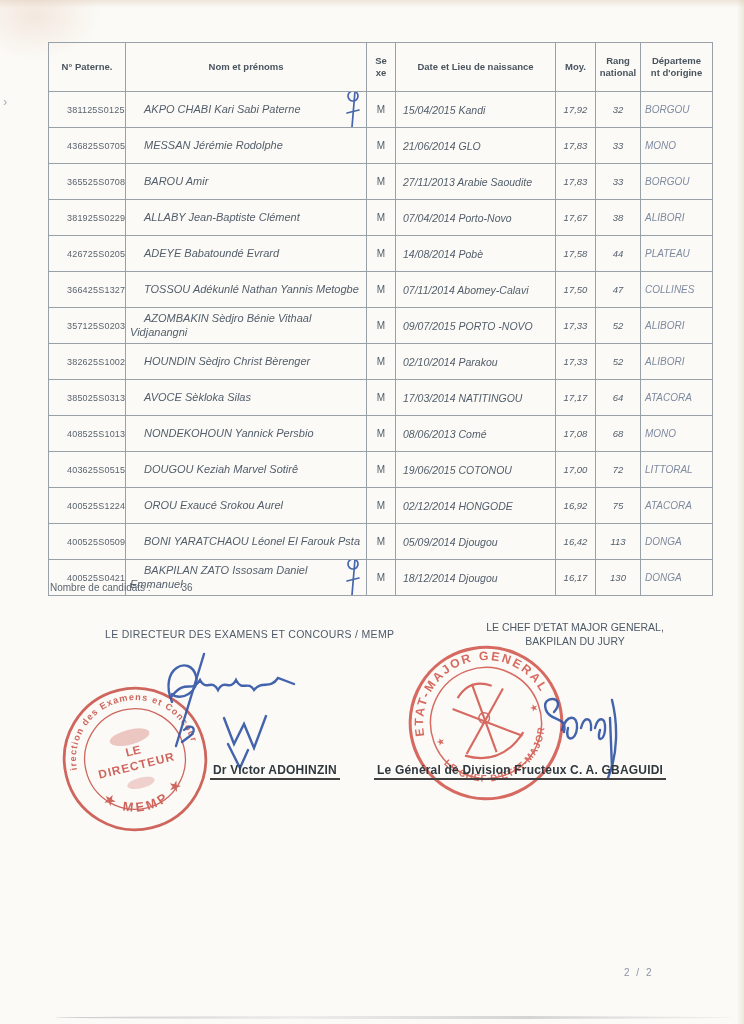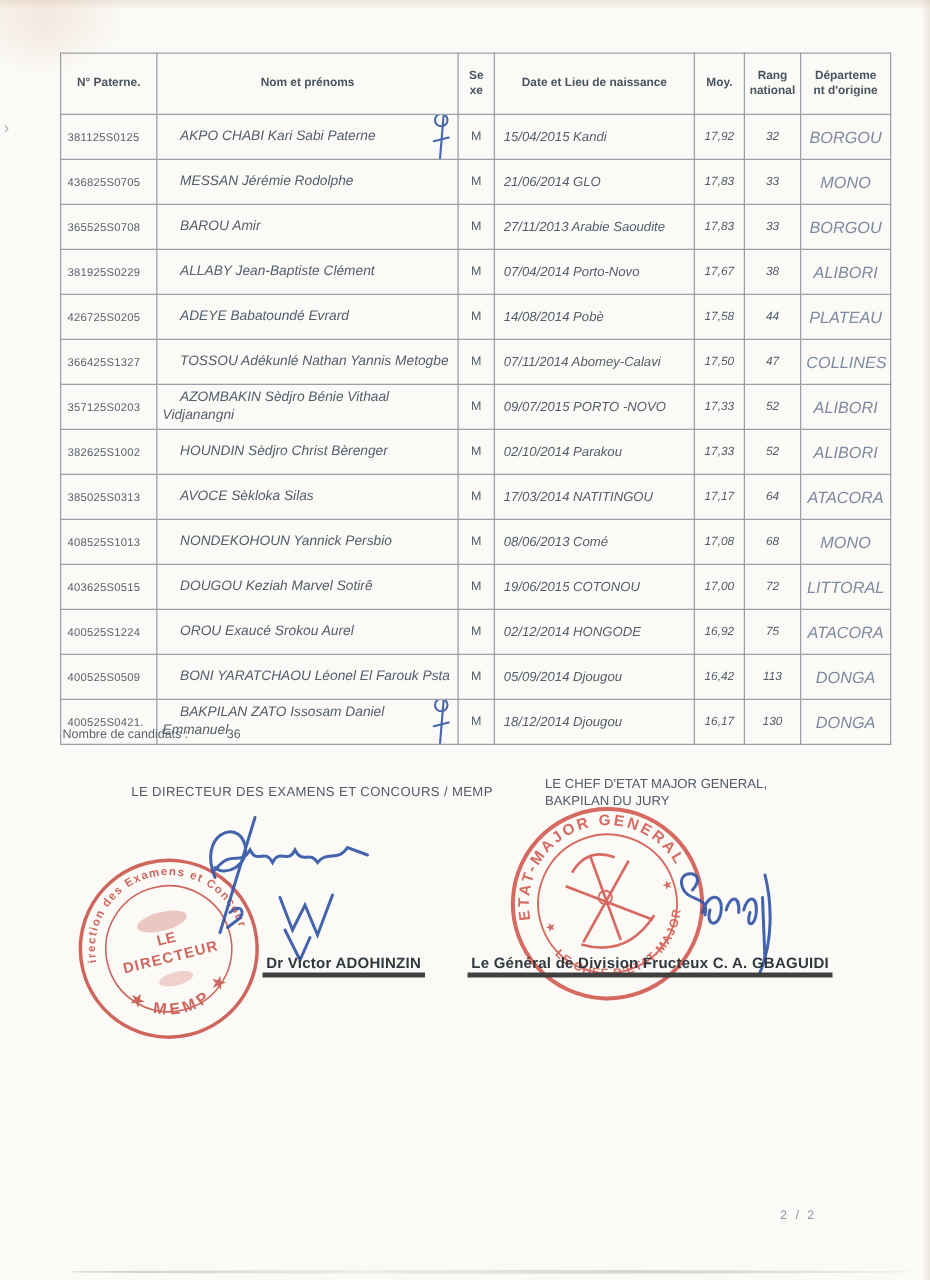--- a/index.html
+++ b/index.html
@@ -8,42 +8,42 @@
   .edge-top{position:absolute;left:0;top:0;right:0;height:8px;background:linear-gradient(180deg,rgba(214,190,166,.35),rgba(214,190,166,0));}
   .edge-right{position:absolute;right:0;top:0;bottom:0;width:7px;background:linear-gradient(270deg,rgba(205,190,160,.30),rgba(205,190,160,0));}
   .corner-smudge{position:absolute;left:-30px;top:-30px;width:130px;height:90px;background:radial-gradient(ellipse at center,rgba(220,175,150,.25),rgba(220,175,150,0) 70%);}
   .bottom-shadow{position:absolute;left:55px;right:10px;bottom:5px;height:3px;border-radius:50%;background:linear-gradient(90deg,rgba(110,112,125,.35),rgba(140,142,155,.12) 35%,rgba(110,112,125,.28) 70%,rgba(140,142,155,.1));}
   .margin-mark{position:absolute;left:3px;top:94px;font-size:13px;color:#8d93a5;opacity:.75;}
 
   table.results{position:absolute;left:48px;top:42px;width:664px;border-collapse:collapse;table-layout:fixed;}
   .results th,.results td{border:1px solid #98a0a8;vertical-align:middle;overflow:hidden;}
   .results th{height:44px;font-size:9.5px;font-weight:600;color:#49545f;text-align:center;line-height:1.25;padding:2px 1px;}
   .results td{height:31px;font-size:10px;color:#525e6b;padding:2px 4px;}
-  td.c-id{font-size:9px;letter-spacing:.2px;padding-left:5px;color:#59636f;}
+  td.c-id{font-size:9px;letter-spacing:.2px;padding-left:18px;color:#59636f;}
   td.c-name{font-style:italic;font-size:11px;text-indent:14px;line-height:1.2;position:relative;}
   td.c-sex{text-align:center;font-size:10px;}
   td.c-birth{font-style:italic;font-size:10.5px;padding-left:7px;}
   td.c-avg{font-style:italic;text-align:center;font-size:9.5px;padding-right:4px;}
   td.c-rank{font-style:italic;text-align:center;font-size:9.5px;}
-  td.c-dept{font-style:italic;text-align:center;font-size:13px;color:#7e8aa0;}
+  td.c-dept{font-style:italic;font-size:10px;color:#7e8aa0;}
   .pen-mark{position:absolute;right:6px;top:-3px;text-indent:0;}
   .pen-mark svg{display:block;}
 
   .count-line{position:absolute;left:50px;top:582px;font-size:10px;color:#5a6571;}
   .count-line .num{margin-left:28px;}
 
   .sig-title-left{position:absolute;left:69px;top:628px;font-size:10.5px;letter-spacing:.3px;color:#4e5a68;margin-left:36px;}
-  .sig-title-right{position:absolute;left:436px;top:620px;width:278px;font-size:10.5px;line-height:1.35;color:#4e5a68;}
+  .sig-title-right{position:absolute;left:436px;top:620px;width:278px;text-align:center;font-size:10.5px;line-height:1.35;color:#4e5a68;}
   .stamp{position:absolute;opacity:.82;}
   .stamp-left{left:60px;top:684px;width:150px;height:150px;}
   .stamp-right{left:406px;top:643px;width:160px;height:160px;}
   .sig-scribble{position:absolute;}
   .sig-scribble-left{left:128px;top:650px;width:185px;height:132px;}
   .sig-scribble-right{left:524px;top:684px;width:118px;height:110px;}
-  .sig-name{position:absolute;font-size:12px;font-weight:bold;color:#30383f;border-bottom:4px solid #404040;padding:0 3px 1px 3px;letter-spacing:.2px;}
+  .sig-name{position:absolute;font-size:12px;font-weight:bold;color:#30383f;border-bottom:2px solid #404040;padding:0 3px 1px 3px;letter-spacing:.2px;}
   .sig-name-left{left:210px;top:763px;}
   .sig-name-right{left:374px;top:763px;}
   .page-number{position:absolute;left:624px;top:967px;font-size:10px;letter-spacing:2px;color:#8d93a5;}
   svg text{font-family:"Liberation Sans",sans-serif;}
 </style>
 </head>
 <body>
 
 <div class="page">
   <div class="edge-top"></div>

